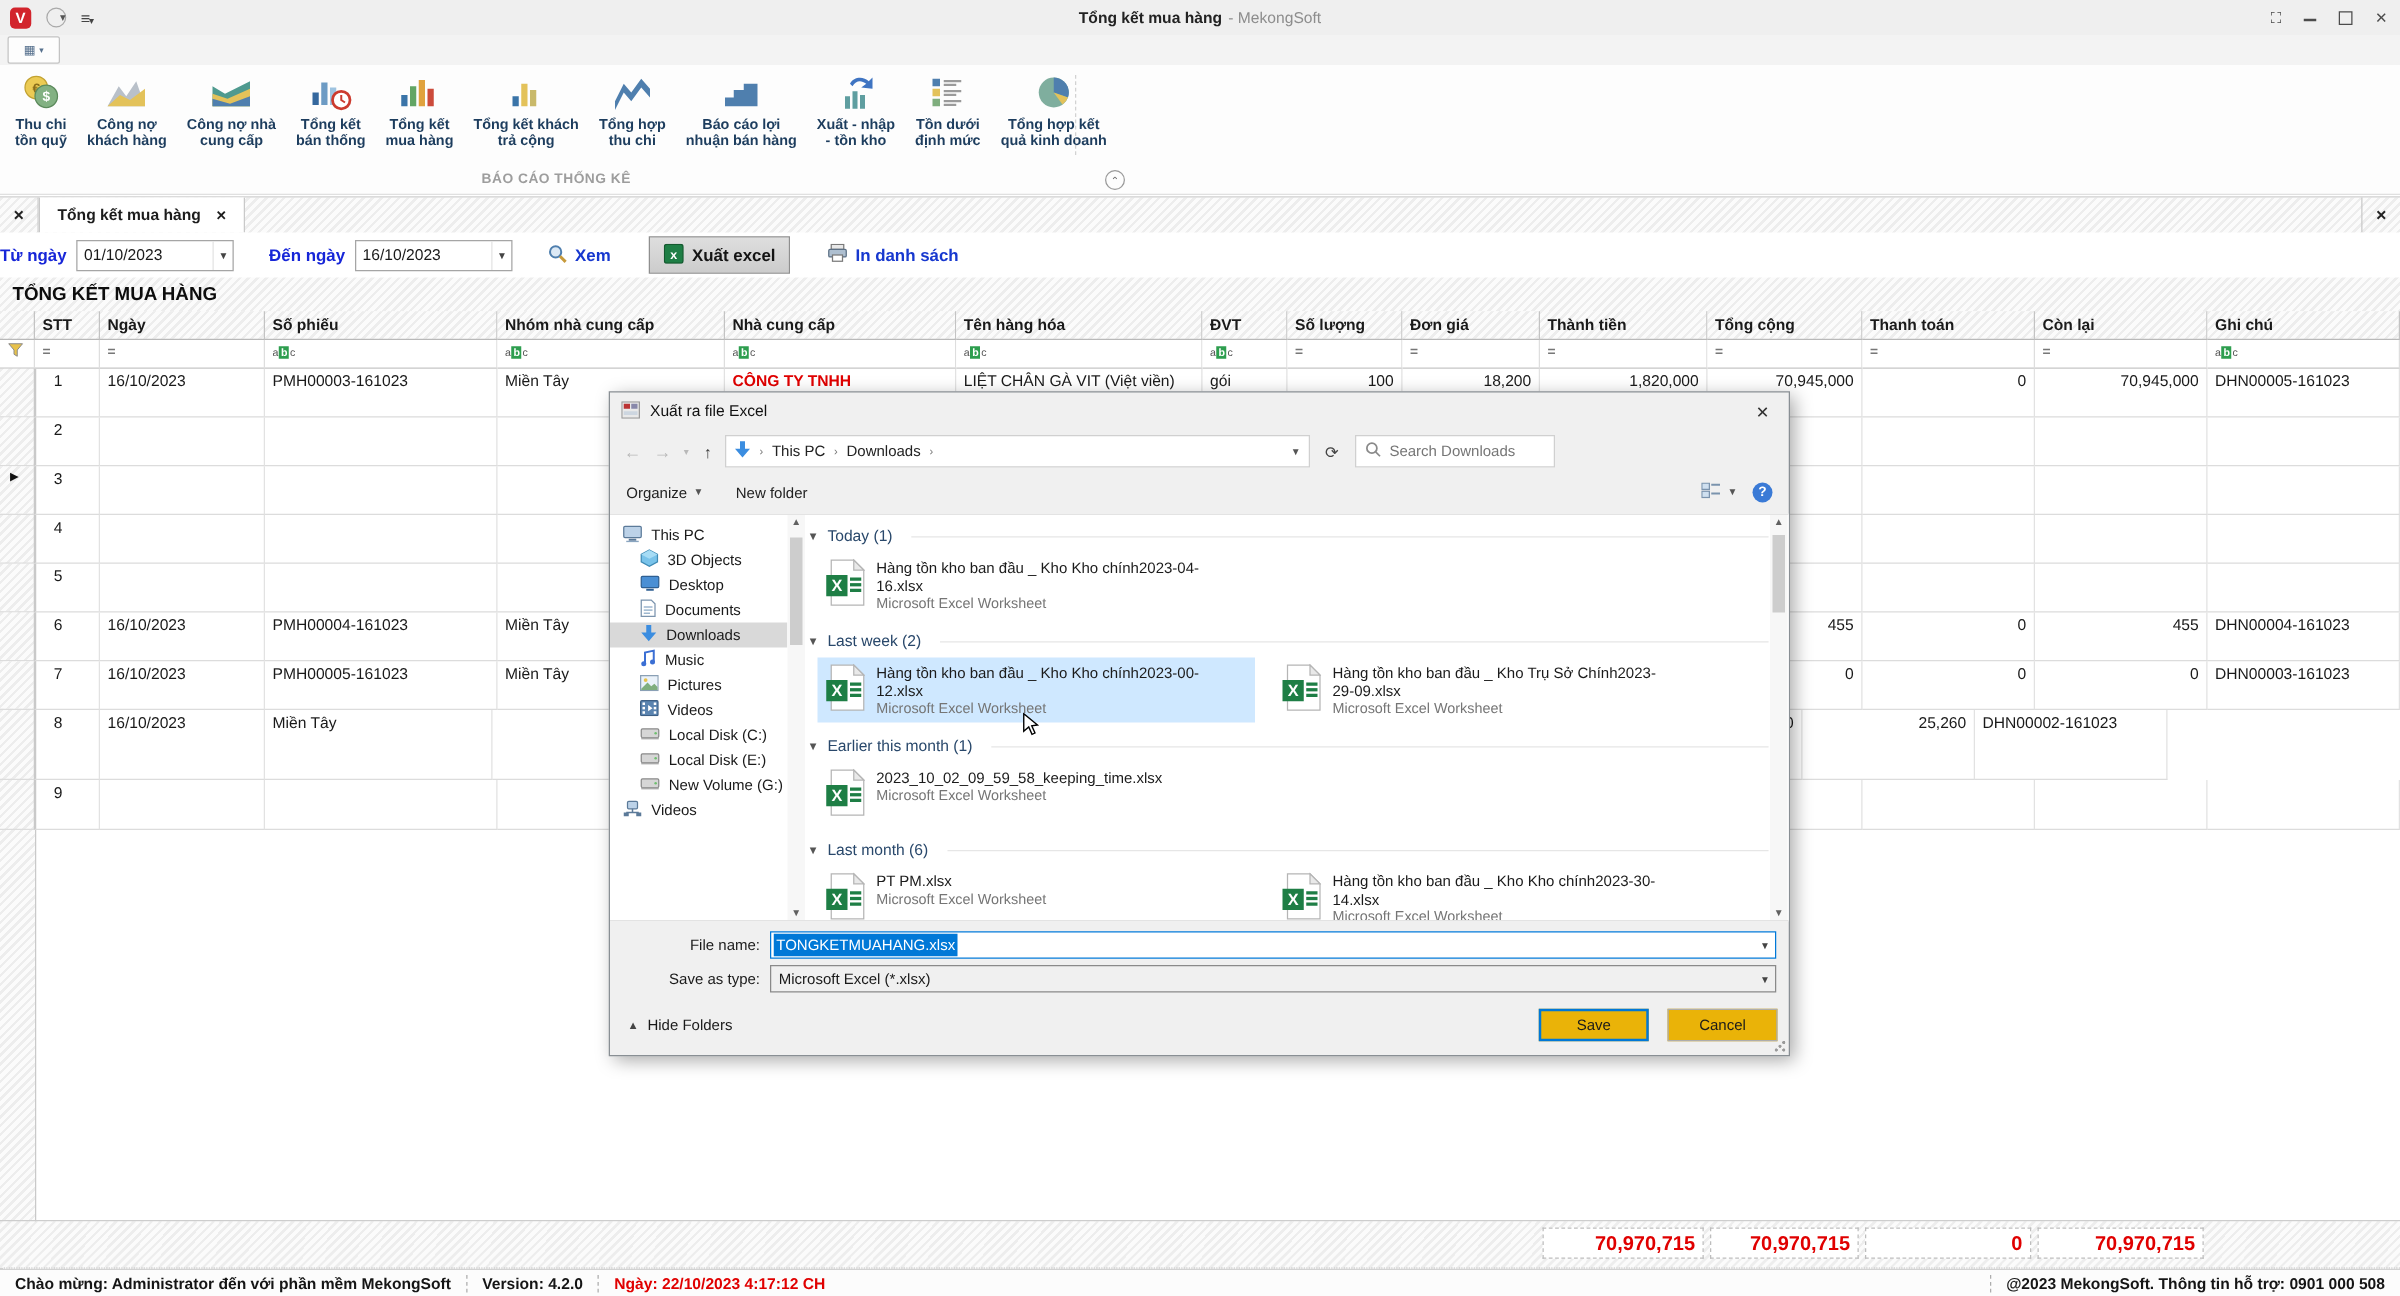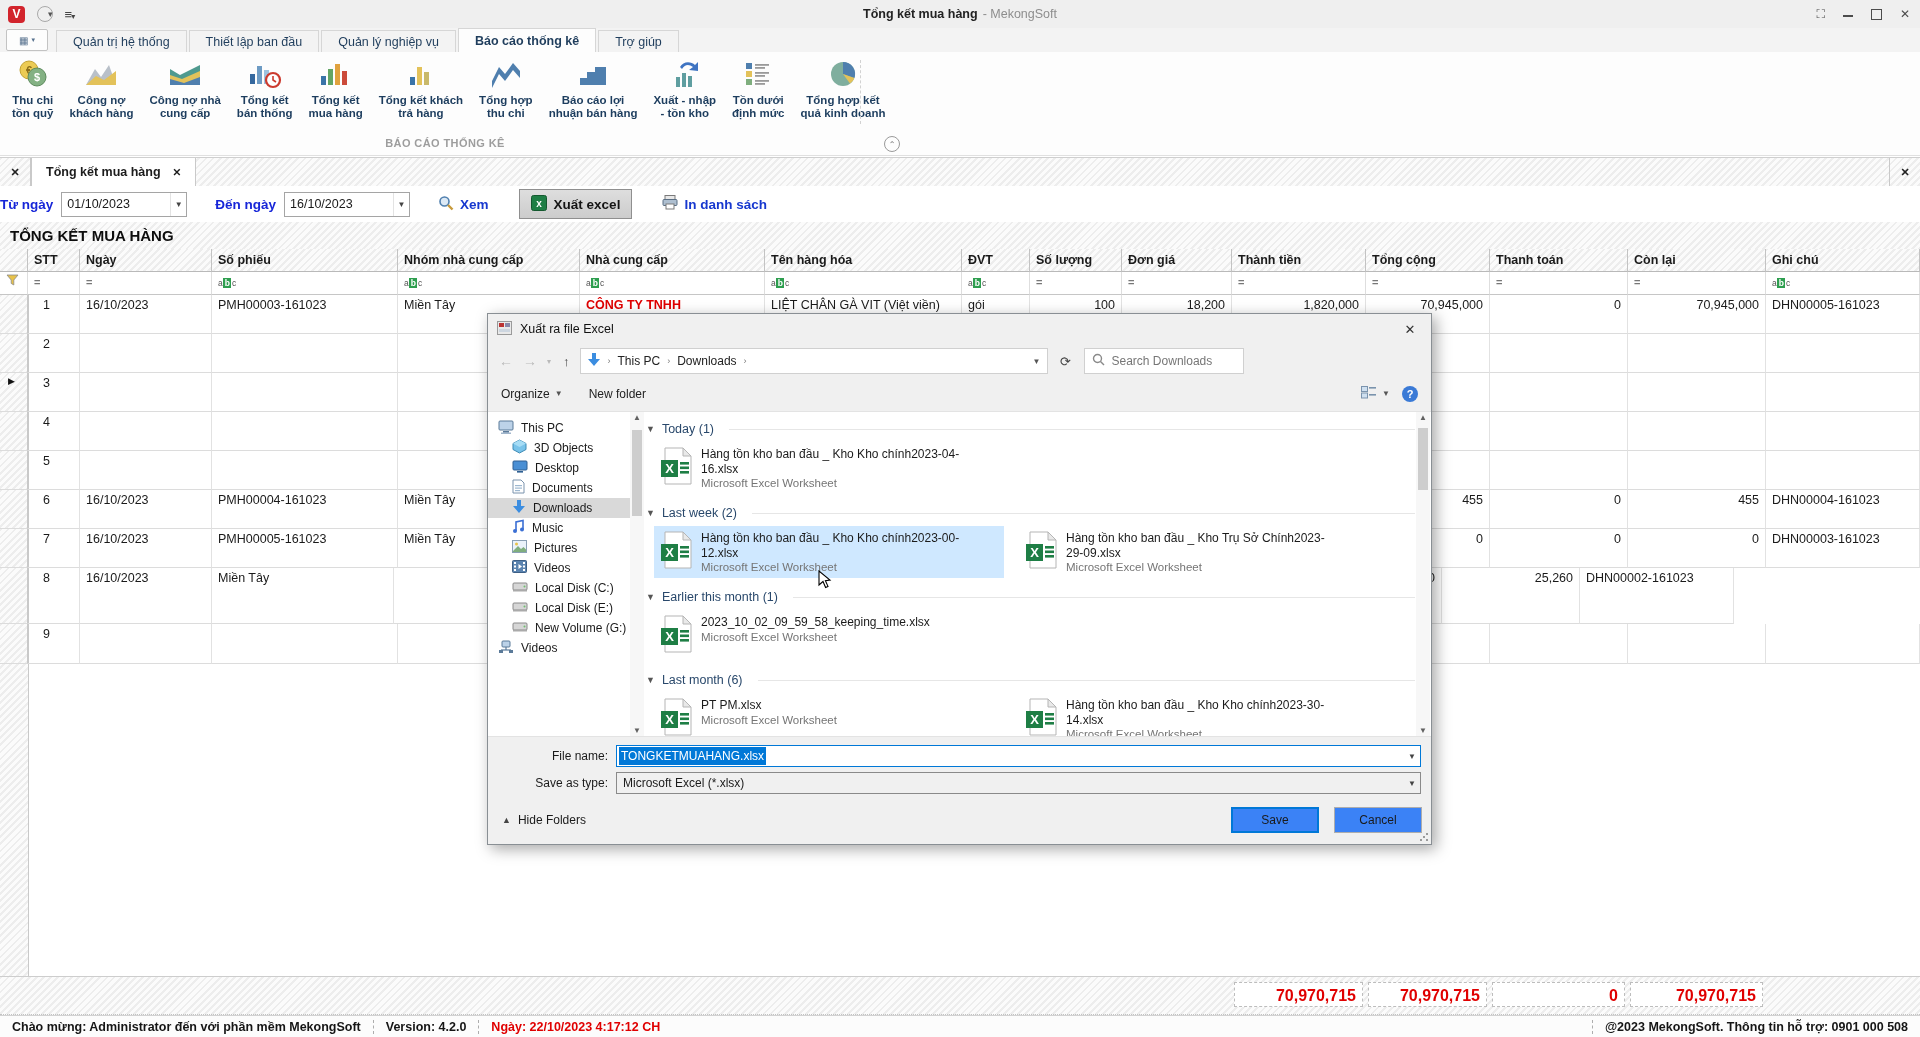--- a/index.html
+++ b/index.html
@@ -124,21 +124,21 @@
   .row-fn{position:absolute;left:0;right:0;top:430px;height:24px;display:flex;align-items:center;}
   .fn-label{width:120px;text-align:right;padding-right:8px;font-size:12px;}
   .fn-field{flex:1;margin-right:10px;height:22px;background:#fff;border:1px solid #0078d7;display:flex;align-items:center;box-sizing:border-box;}
   .fn-field .seltext{background:#0078d7;color:#fff;font-size:12px;padding:2px 2px;margin-left:2px;}
   .fn-field .arr,.st-field .arr{margin-left:auto;width:16px;text-align:center;font-size:8px;color:#444;}
   .row-st{position:absolute;left:0;right:0;top:457px;height:24px;display:flex;align-items:center;}
   .st-field{flex:1;margin-right:10px;height:22px;background:#f0f0f0;border:1px solid #8a8a8a;display:flex;align-items:center;box-sizing:border-box;font-size:12px;padding-left:6px;}
   .dlg-footer{position:absolute;left:0;right:0;bottom:0;height:46px;}
   .hidefolders{position:absolute;left:14px;top:15px;display:flex;align-items:center;gap:7px;font-size:12px;color:#1a1a1a;}
   .hidefolders .chev{font-size:9px;color:#444;}
-  .btn{position:absolute;top:9px;width:88px;height:26px;box-sizing:border-box;background:#3b82f6;border:1px solid #adadad;font-size:12px;display:grid;place-items:center;font-family:"Liberation Sans",sans-serif;}
+  .btn{position:absolute;top:9px;width:88px;height:26px;box-sizing:border-box;background:#eab308;border:1px solid #adadad;font-size:12px;display:grid;place-items:center;font-family:"Liberation Sans",sans-serif;}
   .btn.primary{border:2px solid #0078d7;left:743px;}
   .btn.cancel{left:846px;}
   .grip{position:absolute;right:2px;bottom:2px;width:10px;height:10px;
     background:radial-gradient(circle at 8px 2px,#9a9a9a 1px,transparent 1.5px),radial-gradient(circle at 8px 8px,#9a9a9a 1px,transparent 1.5px),radial-gradient(circle at 2px 8px,#9a9a9a 1px,transparent 1.5px),radial-gradient(circle at 5px 5px,#9a9a9a 1px,transparent 1.5px);}
   .cursor{position:absolute;left:818px;top:570px;z-index:40;}
 </style>
 </head>
 <body>
 
 <div class="screen">
@@ -162,27 +162,20 @@
       <span class="wc-box"></span>
       <span class="wc">✕</span>
     </div>
   </div>
 
   <div class="ribbon-tabs">
     <div class="skin-btn">
         <span>▦</span>
         <span style="font-size:7px;">▾</span>
       </div>
-    <div id="tabs" style="display:flex;align-items:flex-end;">
-        <div class="rtab">Quản trị hệ thống</div>
-        <div class="rtab">Thiết lập ban đầu</div>
-        <div class="rtab">Quản lý nghiệp vụ</div>
-        <div class="rtab active">Báo cáo thống kê</div>
-        <div class="rtab">Trợ giúp</div>
-      </div>
   </div>
 
   <div class="ribbon-body">
     <div id="ribbonItems" class="ribbon-items">
         <div class="ritem">
      <div class="ricon">
             <svg width="34" height="32" viewBox="0 0 34 32">
               <circle cx="13" cy="12" r="9" fill="#eccb54" stroke="#c2a232"></circle>
               <text x="13" y="16" font-size="11" font-weight="bold" fill="#8a6d1a" text-anchor="middle">€</text>
               <circle cx="21" cy="19" r="9" fill="#83b183" stroke="#5c8a5c"></circle>
@@ -251,21 +244,21 @@
         <div class="ritem">
      <div class="ricon">
             <svg width="34" height="30" viewBox="0 0 34 30">
               <rect x="6" y="18" width="5" height="8" fill="#3a74a8"></rect>
               <rect x="13" y="8" width="5" height="18" fill="#e3c25a"></rect>
               <rect x="20" y="13" width="5" height="13" fill="#c9b96a"></rect>
             </svg>
           </div>
      <div class="rlabel">
             <div>Tổng kết khách</div>
-            <div>trả hàng</div>
+            <div>trả cộng</div>
           </div>
    </div>
         <div class="ritem">
      <div class="ricon">
             <svg width="34" height="30" viewBox="0 0 34 30">
               <polygon points="3,22 10,8 16,15 24,4 31,12 31,19 24,11 16,22 10,15 3,29" fill="#4f7fae"></polygon>
             </svg>
           </div>
      <div class="rlabel">
             <div>Tổng hợp</div>

